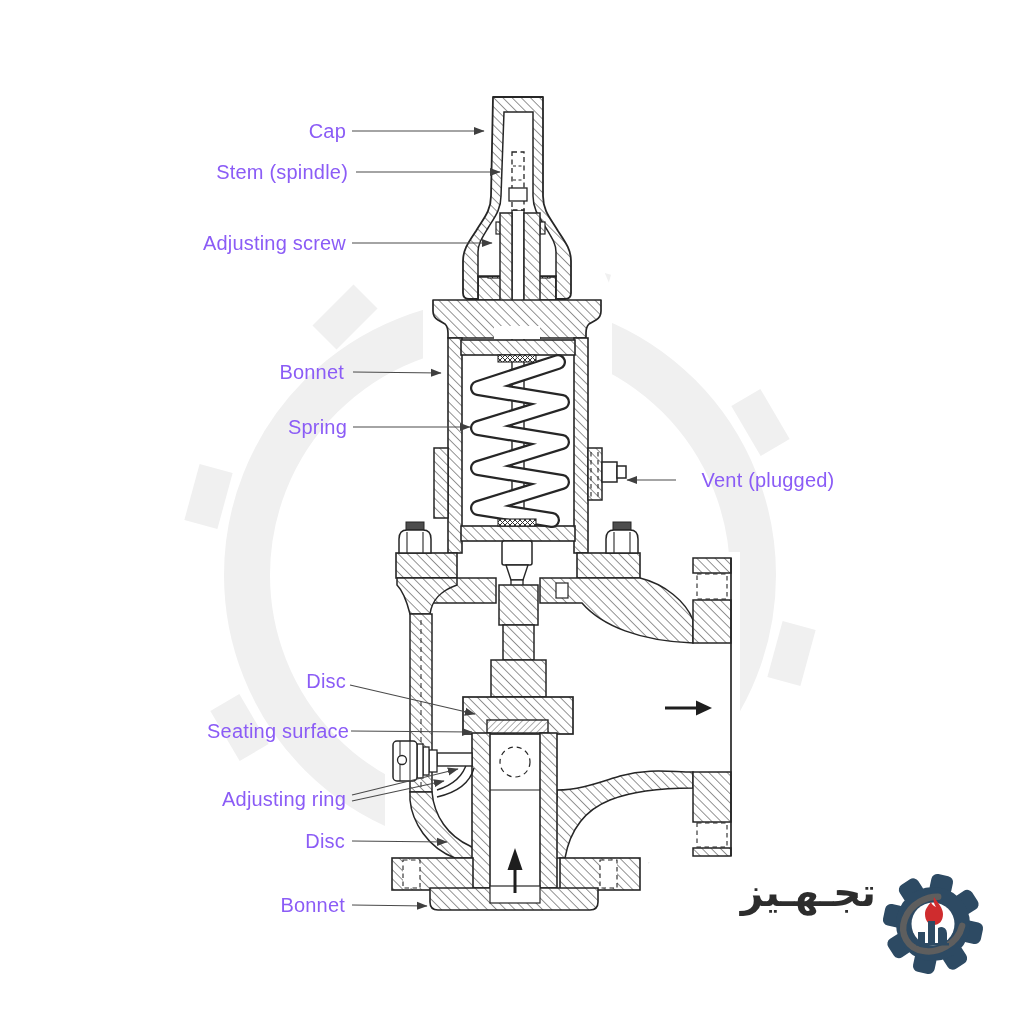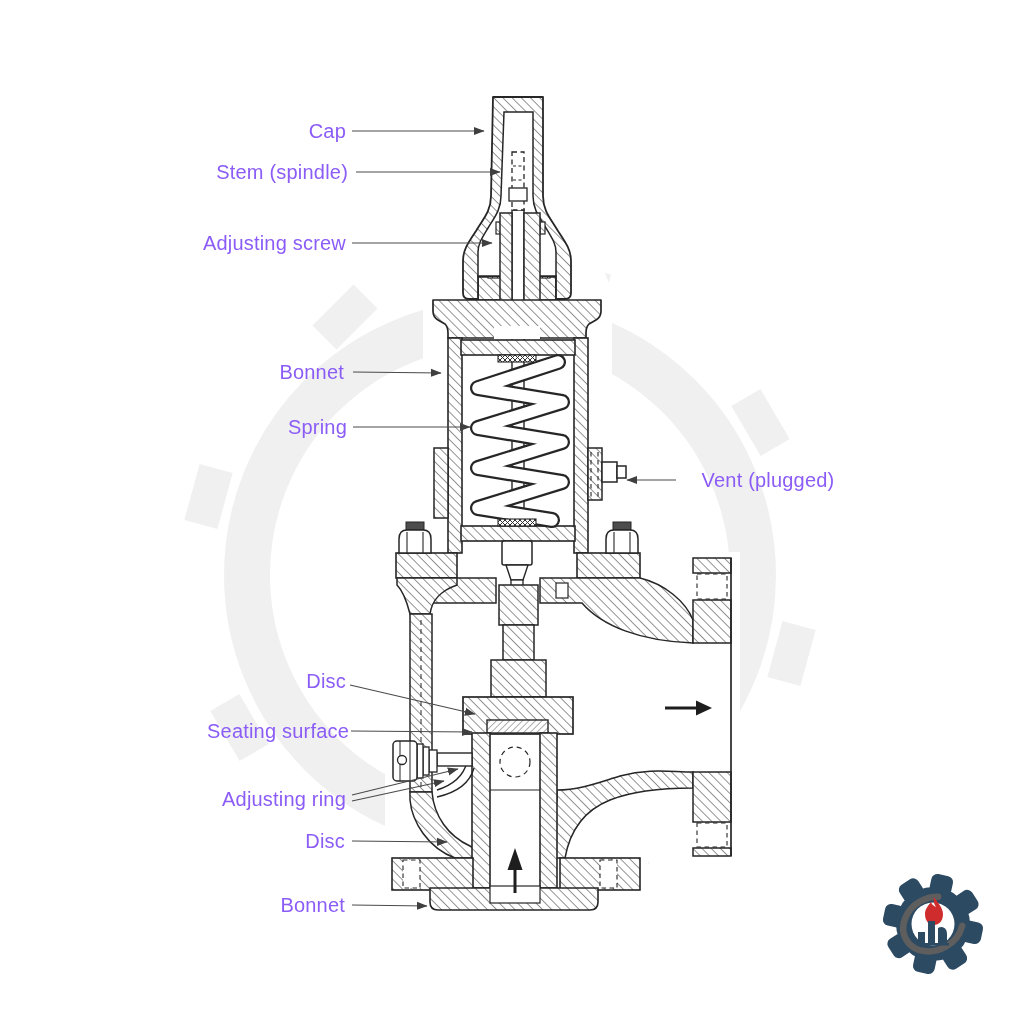--- a/index.html
+++ b/index.html
@@ -267,15 +267,16 @@
   <div class="lbl" style="left:174px;top:372px">Bonnet</div>
   <div class="lbl" style="left:177px;top:427px">Spring</div>
   <div class="lbl left-align" style="left:683px;top:480px">Vent (plugged)</div>
   <div class="lbl" style="left:176px;top:681px">Disc</div>
   <div class="lbl" style="left:179px;top:731px">Seating surface</div>
   <div class="lbl" style="left:176px;top:799px">Adjusting ring</div>
   <div class="lbl" style="left:175px;top:841px">Disc</div>
   <div class="lbl" style="left:175px;top:905px">Bonnet</div>
 
   <div class="wordmark">
+    <div>تجـهـیز</div>
   </div>
 
 </div>
 
 </body></html>

